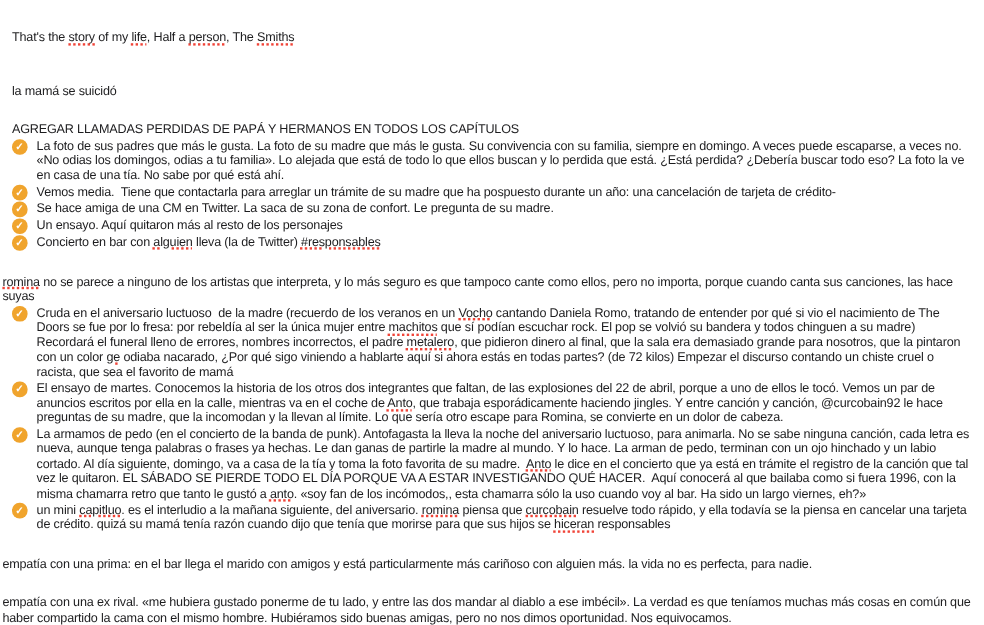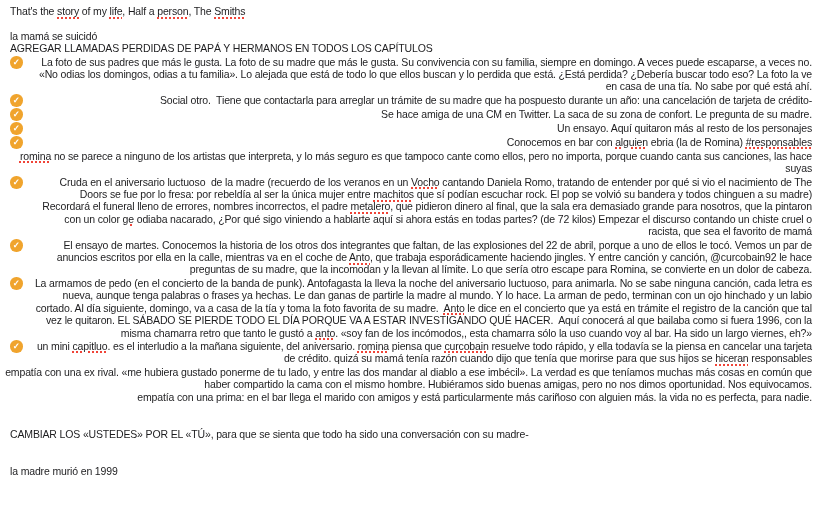--- a/index.html
+++ b/index.html
@@ -11,32 +11,32 @@
   html,body{margin:0;padding:0;}
   body{
     width:820px;height:521px;overflow:hidden;
     background:var(--background);
     color:var(--text-color);
     font-family:"Liberation Sans",sans-serif;
     font-size:10.5px;line-height:12.4px;
     letter-spacing:-0.15px;
   }
   .note{padding:5px 8px 0 2px;}
-  .para{padding-left:8px;white-space:pre-wrap;}
-  .para.flush{padding-left:0;text-align:right;}
+  .para{padding-left:8px;white-space:pre-wrap;margin-top:20px;}
+  .para.flush{padding-left:0;}
   .blank{height:12.4px;}
   .check-item{display:flex;align-items:flex-start;gap:8px;padding-left:8px;margin:1px 0;}
   .checkbox{
     flex:0 0 auto;width:12.5px;height:12.5px;border-radius:50%;
     background:var(--checkbox-color);color:#ffffff;
     display:flex;align-items:center;justify-content:center;
     font-size:8.5px;font-weight:bold;line-height:1;letter-spacing:0;
     margin-top:0.5px;cursor:pointer;
   }
-  .check-text{flex:1;white-space:pre-wrap;text-align:right;}
+  .check-text{flex:1;white-space:pre-wrap;}
   .misspelled{
     text-decoration:underline;
     text-decoration-style:dotted;
     text-decoration-color:var(--misspell-color);
     text-decoration-thickness:1.8px;
     text-underline-offset:2.2px;
   }
 </style>
 </head>
 <body>
@@ -45,52 +45,52 @@
     <div class="para"><span>That's the </span><span class="misspelled">story</span><span> of my </span><span class="misspelled">life</span><span>, Half a </span><span class="misspelled">person</span><span>, The </span><span class="misspelled">Smiths</span></div>
     <div class="blank"></div>
     <div class="para"><span>la mamá se suicidó</span></div>
     <div class="para"><span>AGREGAR LLAMADAS PERDIDAS DE PAPÁ Y HERMANOS EN TODOS LOS CAPÍTULOS</span></div>
     <div class="check-item">
       <span class="checkbox">✓</span>
       <div class="check-text"><span>La foto de sus padres que más le gusta. La foto de su madre que más le gusta. Su convivencia con su familia, siempre en domingo. A veces puede escaparse, a veces no. «No odias los domingos, odias a tu familia». Lo alejada que está de todo lo que ellos buscan y lo perdida que está. ¿Está perdida? ¿Debería buscar todo eso? La foto la ve en casa de una tía. No sabe por qué está ahí.</span></div>
     </div>
     <div class="check-item">
       <span class="checkbox">✓</span>
-      <div class="check-text"><span>Social otro.  Tiene que contactarla para arreglar un trámite de su madre que ha pospuesto durante un año: una cancelación de tarjeta de crédito-</span></div>
+      <div class="check-text"><span>Vemos media.  Tiene que contactarla para arreglar un trámite de su madre que ha pospuesto durante un año: una cancelación de tarjeta de crédito-</span></div>
     </div>
     <div class="check-item">
       <span class="checkbox">✓</span>
       <div class="check-text"><span>Se hace amiga de una CM en Twitter. La saca de su zona de confort. Le pregunta de su madre.</span></div>
     </div>
     <div class="check-item">
       <span class="checkbox">✓</span>
       <div class="check-text"><span>Un ensayo. Aquí quitaron más al resto de los personajes</span></div>
     </div>
     <div class="check-item">
       <span class="checkbox">✓</span>
-      <div class="check-text"><span>Conocemos en bar con </span><span class="misspelled">alguien</span><span> ebria (la de Romina) </span><span class="misspelled">#responsables</span></div>
+      <div class="check-text"><span>Concierto en bar con </span><span class="misspelled">alguien</span><span> lleva (la de Twitter) </span><span class="misspelled">#responsables</span></div>
     </div>
     <div class="para flush"><span class="misspelled">romina</span><span> no se parece a ninguno de los artistas que interpreta, y lo más seguro es que tampoco cante como ellos, pero no importa, porque cuando canta sus canciones, las hace suyas</span></div>
     <div class="check-item">
       <span class="checkbox">✓</span>
       <div class="check-text"><span>Cruda en el aniversario luctuoso  de la madre (recuerdo de los veranos en un </span><span class="misspelled">Vocho</span><span> cantando Daniela Romo, tratando de entender por qué si vio el nacimiento de The Doors se fue por lo fresa: por rebeldía al ser la única mujer entre </span><span class="misspelled">machitos</span><span> que sí podían escuchar rock. El pop se volvió su bandera y todos chinguen a su madre) Recordará el funeral lleno de errores, nombres incorrectos, el padre </span><span class="misspelled">metalero</span><span>, que pidieron dinero al final, que la sala era demasiado grande para nosotros, que la pintaron con un color </span><span class="misspelled">ge</span><span> odiaba nacarado, ¿Por qué sigo viniendo a hablarte aquí si ahora estás en todas partes? (de 72 kilos) Empezar el discurso contando un chiste cruel o racista, que sea el favorito de mamá</span></div>
     </div>
     <div class="check-item">
       <span class="checkbox">✓</span>
       <div class="check-text"><span>El ensayo de martes. Conocemos la historia de los otros dos integrantes que faltan, de las explosiones del 22 de abril, porque a uno de ellos le tocó. Vemos un par de anuncios escritos por ella en la calle, mientras va en el coche de </span><span class="misspelled">Anto</span><span>, que trabaja esporádicamente haciendo jingles. Y entre canción y canción, @curcobain92 le hace preguntas de su madre, que la incomodan y la llevan al límite. Lo que sería otro escape para Romina, se convierte en un dolor de cabeza.</span></div>
     </div>
     <div class="check-item">
       <span class="checkbox">✓</span>
       <div class="check-text"><span>La armamos de pedo (en el concierto de la banda de punk). Antofagasta la lleva la noche del aniversario luctuoso, para animarla. No se sabe ninguna canción, cada letra es nueva, aunque tenga palabras o frases ya hechas. Le dan ganas de partirle la madre al mundo. Y lo hace. La arman de pedo, terminan con un ojo hinchado y un labio cortado. Al día siguiente, domingo, va a casa de la tía y toma la foto favorita de su madre.  </span><span class="misspelled">Anto</span><span> le dice en el concierto que ya está en trámite el registro de la canción que tal vez le quitaron. EL SÁBADO SE PIERDE TODO EL DÍA PORQUE VA A ESTAR INVESTIGANDO QUÉ HACER.  Aquí conocerá al que bailaba como si fuera 1996, con la misma chamarra retro que tanto le gustó a </span><span class="misspelled">anto</span><span>. «soy fan de los incómodos,, esta chamarra sólo la uso cuando voy al bar. Ha sido un largo viernes, eh?»</span></div>
     </div>
     <div class="check-item">
       <span class="checkbox">✓</span>
       <div class="check-text"><span>un mini </span><span class="misspelled">capitluo</span><span>. es el interludio a la mañana siguiente, del aniversario. </span><span class="misspelled">romina</span><span> piensa que </span><span class="misspelled">curcobain</span><span> resuelve todo rápido, y ella todavía se la piensa en cancelar una tarjeta de crédito. quizá su mamá tenía razón cuando dijo que tenía que morirse para que sus hijos se </span><span class="misspelled">hiceran</span><span> responsables</span></div>
     </div>
+    <div class="para flush"><span>empatía con una prima: en el bar llega el marido con amigos y está particularmente más cariñoso con alguien más. la vida no es perfecta, para nadie.</span></div>
     <div class="para flush"><span>empatía con una ex rival. «me hubiera gustado ponerme de tu lado, y entre las dos mandar al diablo a ese imbécil». La verdad es que teníamos muchas más cosas en común que haber compartido la cama con el mismo hombre. Hubiéramos sido buenas amigas, pero no nos dimos oportunidad. Nos equivocamos.</span></div>
-    <div class="para flush"><span>empatía con una prima: en el bar llega el marido con amigos y está particularmente más cariñoso con alguien más. la vida no es perfecta, para nadie.</span></div>
     <div class="blank"></div>
     <div class="blank"></div>
     <div class="para"><span>CAMBIAR LOS «USTEDES» POR EL «TÚ», para que se sienta que todo ha sido una conversación con su madre-</span></div>
     <div class="blank"></div>
     <div class="blank"></div>
     <div class="para"><span>la madre murió en 1999</span></div>
   </div>
 
 </body></html>

